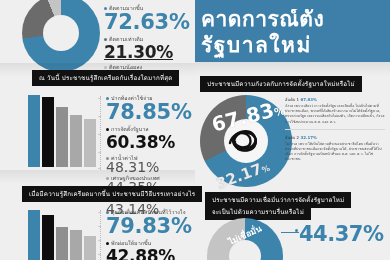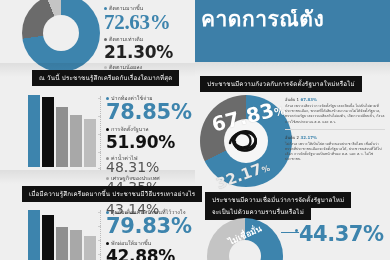--- a/index.html
+++ b/index.html
@@ -108,42 +108,43 @@
     background: linear-gradient(to bottom, rgba(0,0,0,.07), rgba(0,0,0,0));
   }
 </style>
 </head>
 <body>
 
 <div class="page">
 
   <div class="header">
     <div class="line1">คาดการณ์ตั้ง</div>
+    <div class="line2">รัฐบาลใหม่</div>
   </div>
 
   <div class="col-left">
 
     <div class="donut-top" style="background: conic-gradient(#3d84ad 0deg 261.5deg, #6b6b6b 261.5deg 338.2deg, #c4c4c4 338.2deg 360deg);">
       <div class="donut-hole" style="left:21px;top:21px;width:36px;height:36px;"></div>
     </div>
 
     <div class="legend" style="left:104px; top:4px;">
       <div class="legend-row">
         <span class="legend-label">
           <i class="dot" style="background:#3d84ad;"></i>
           <span>ติดตามมากขึ้น</span>
         </span>
-        <div class="big-val" style="color:#3d84ad;font-family:Liberation Serif, serif;">72.63%</div>
+        <div class="big-val" style="color:#3d84ad;">72.63%</div>
       </div>
       <div class="legend-row" style="margin-top:2px;">
         <span class="legend-label">
           <i class="dot" style="background:#6b6b6b;"></i>
           <span>ติดตามเท่าเดิม</span>
         </span>
-        <div class="big-val" style="color:#222; font-size:17px; line-height:18px;">21.30%</div>
+        <div class="big-val" style="color:#222; font-size:17px; line-height:18px;text-decoration:underline;">21.30%</div>
       </div>
       <div class="legend-row" style="margin-top:2px;">
         <span class="legend-label">
           <i class="dot" style="background:#c4c4c4;"></i>
           <span>ติดตามน้อยลง</span>
         </span>
         <div class="big-val" style="color:#9a9a9a; font-size:13px; line-height:14px;">6.07%</div>
       </div>
     </div>
 
@@ -174,21 +175,21 @@
           <i class="dot" style="background:#3d84ad;"></i>
           <span>ปากท้องค่าใช้จ่าย</span>
         </span>
         <div class="big-val" style="color:#3d84ad;">78.85%</div>
       </div>
       <div class="legend-row" style="margin-top:2px;">
         <span class="legend-label">
           <i class="dot" style="background:#0d0d0d;"></i>
           <span>การจัดตั้งรัฐบาล</span>
         </span>
-        <div class="big-val" style="color:#111; font-size:17px; line-height:18px;">51.90%</div>
+        <div class="big-val" style="color:#111; font-size:17px; line-height:18px;">60.38%</div>
       </div>
       <div class="legend-row" style="margin-top:3px;">
         <span class="legend-label">
           <i class="dot" style="background:#8f8f8f;"></i>
           <span>ค่าน้ำค่าไฟ</span>
         </span>
         <div class="small-val">48.31%</div>
       </div>
       <div class="legend-row" style="margin-top:1px;">
         <span class="legend-label">

